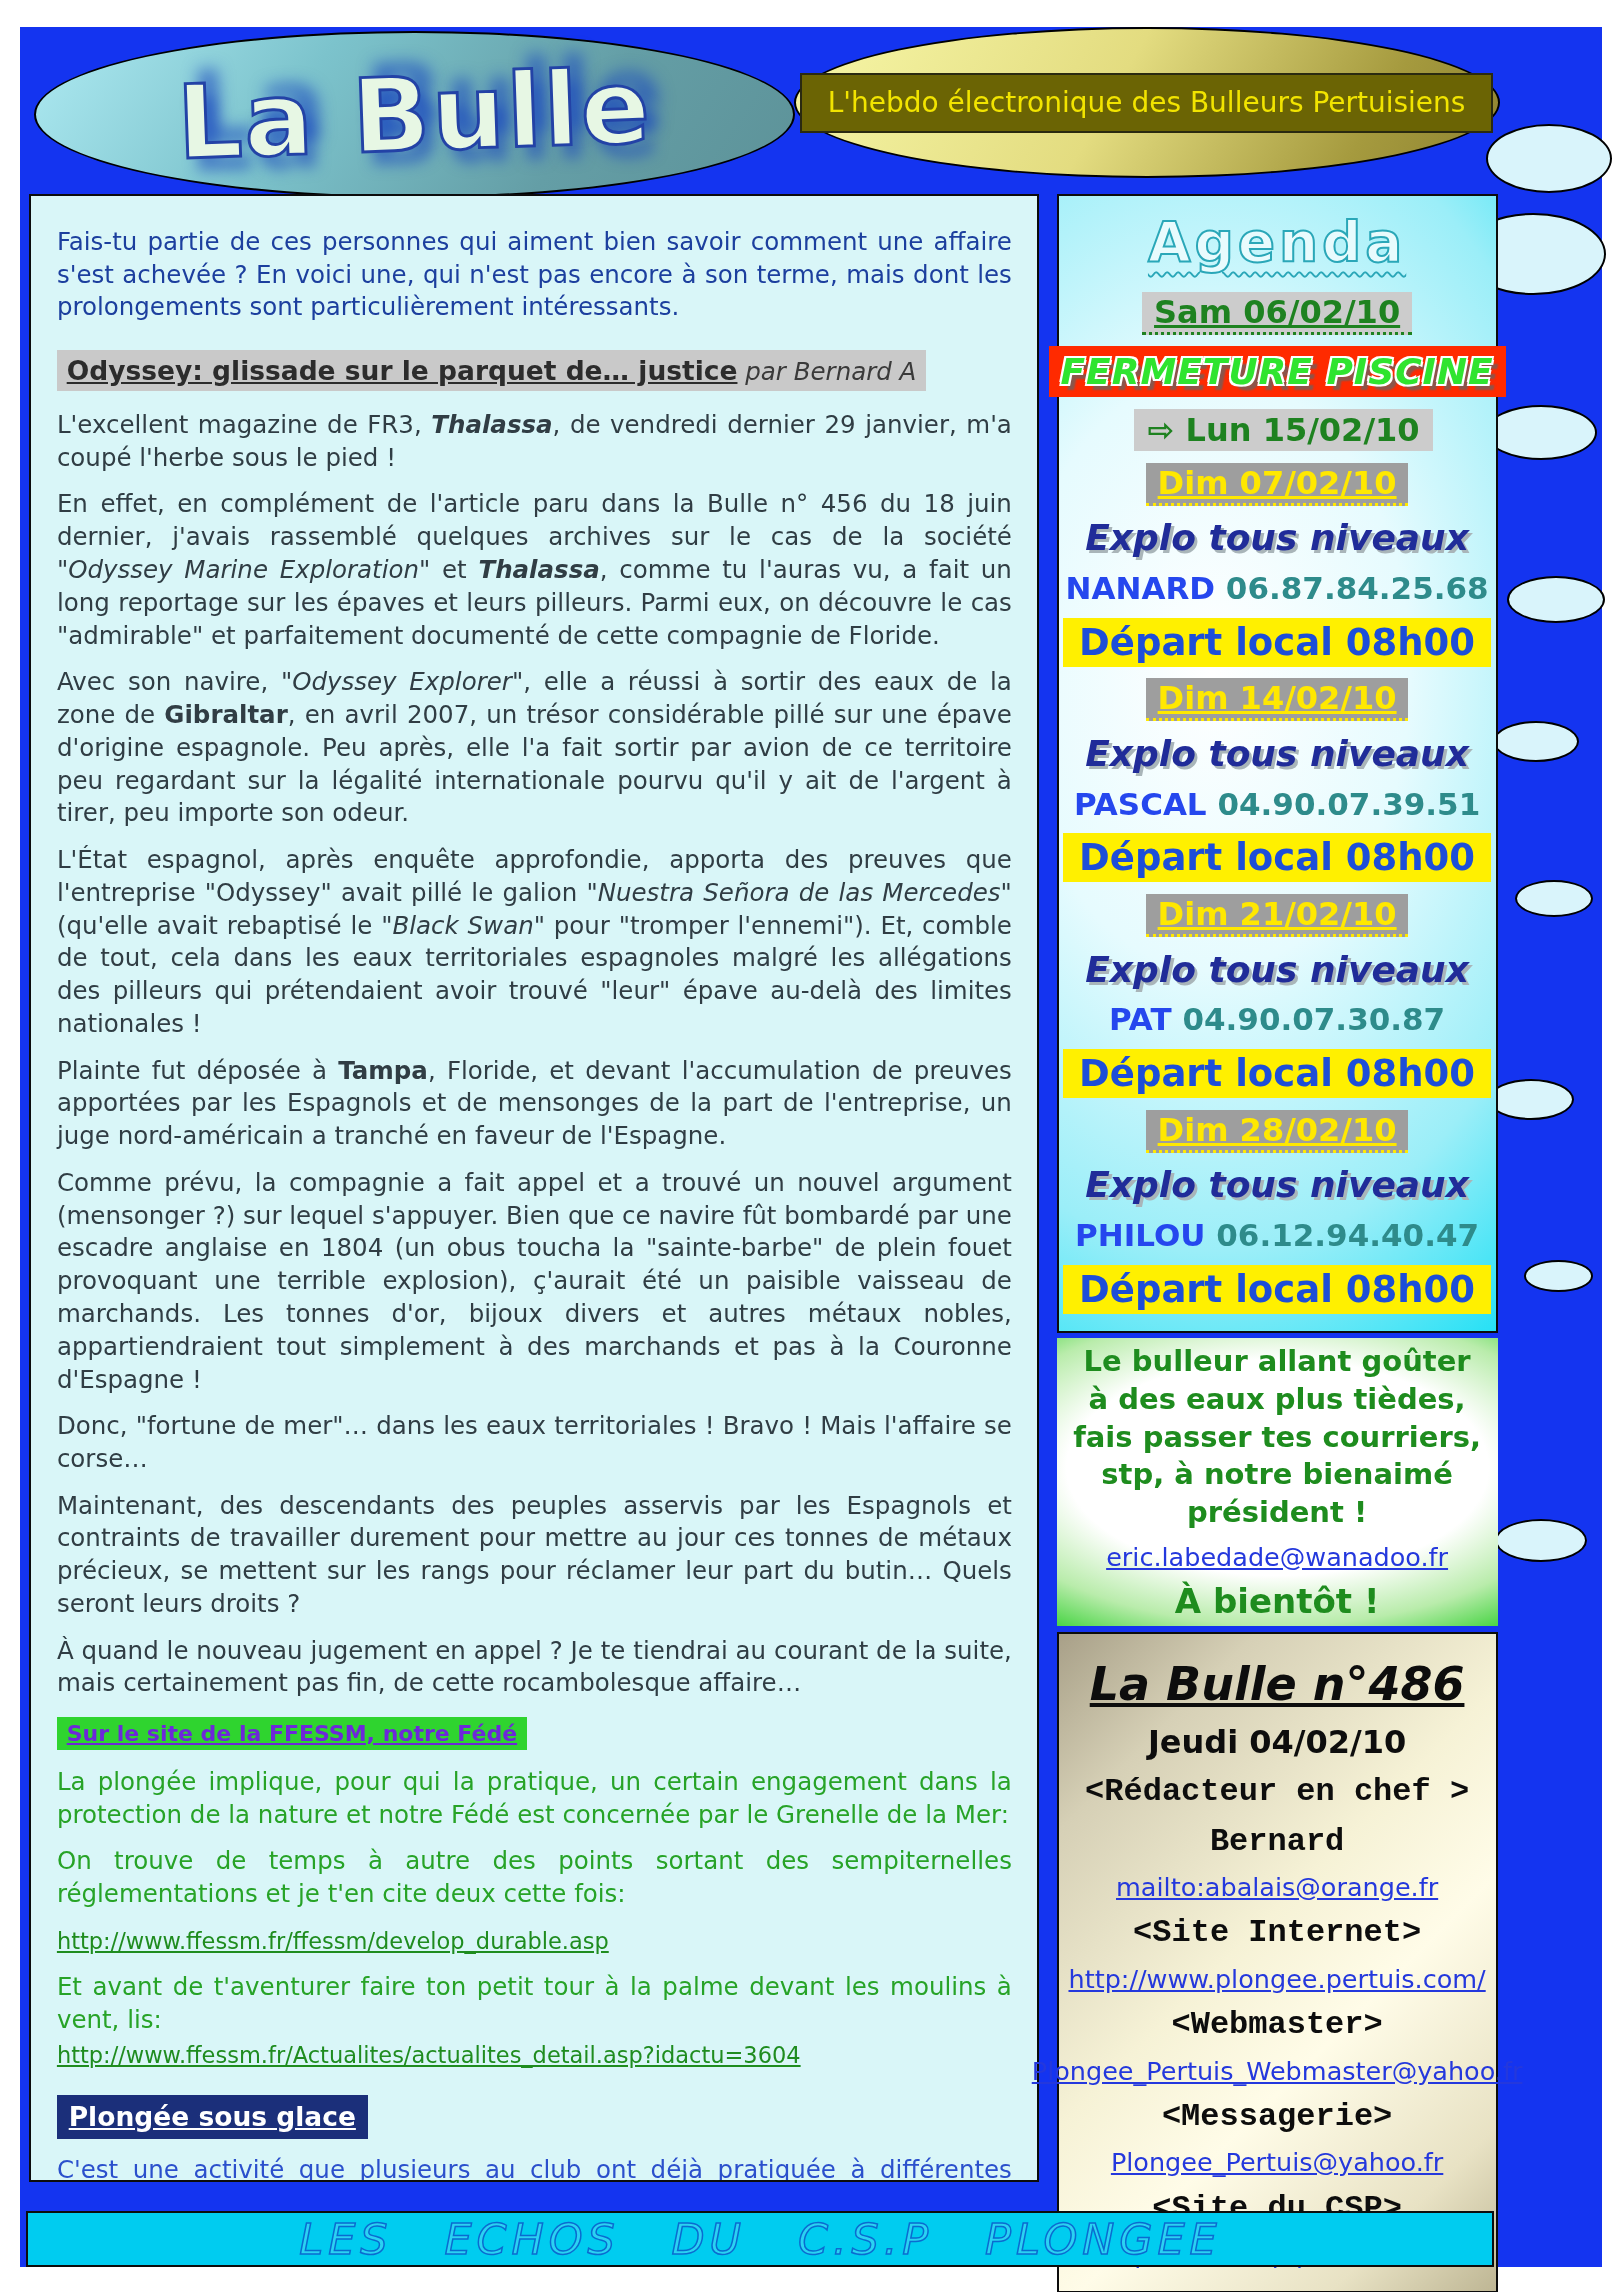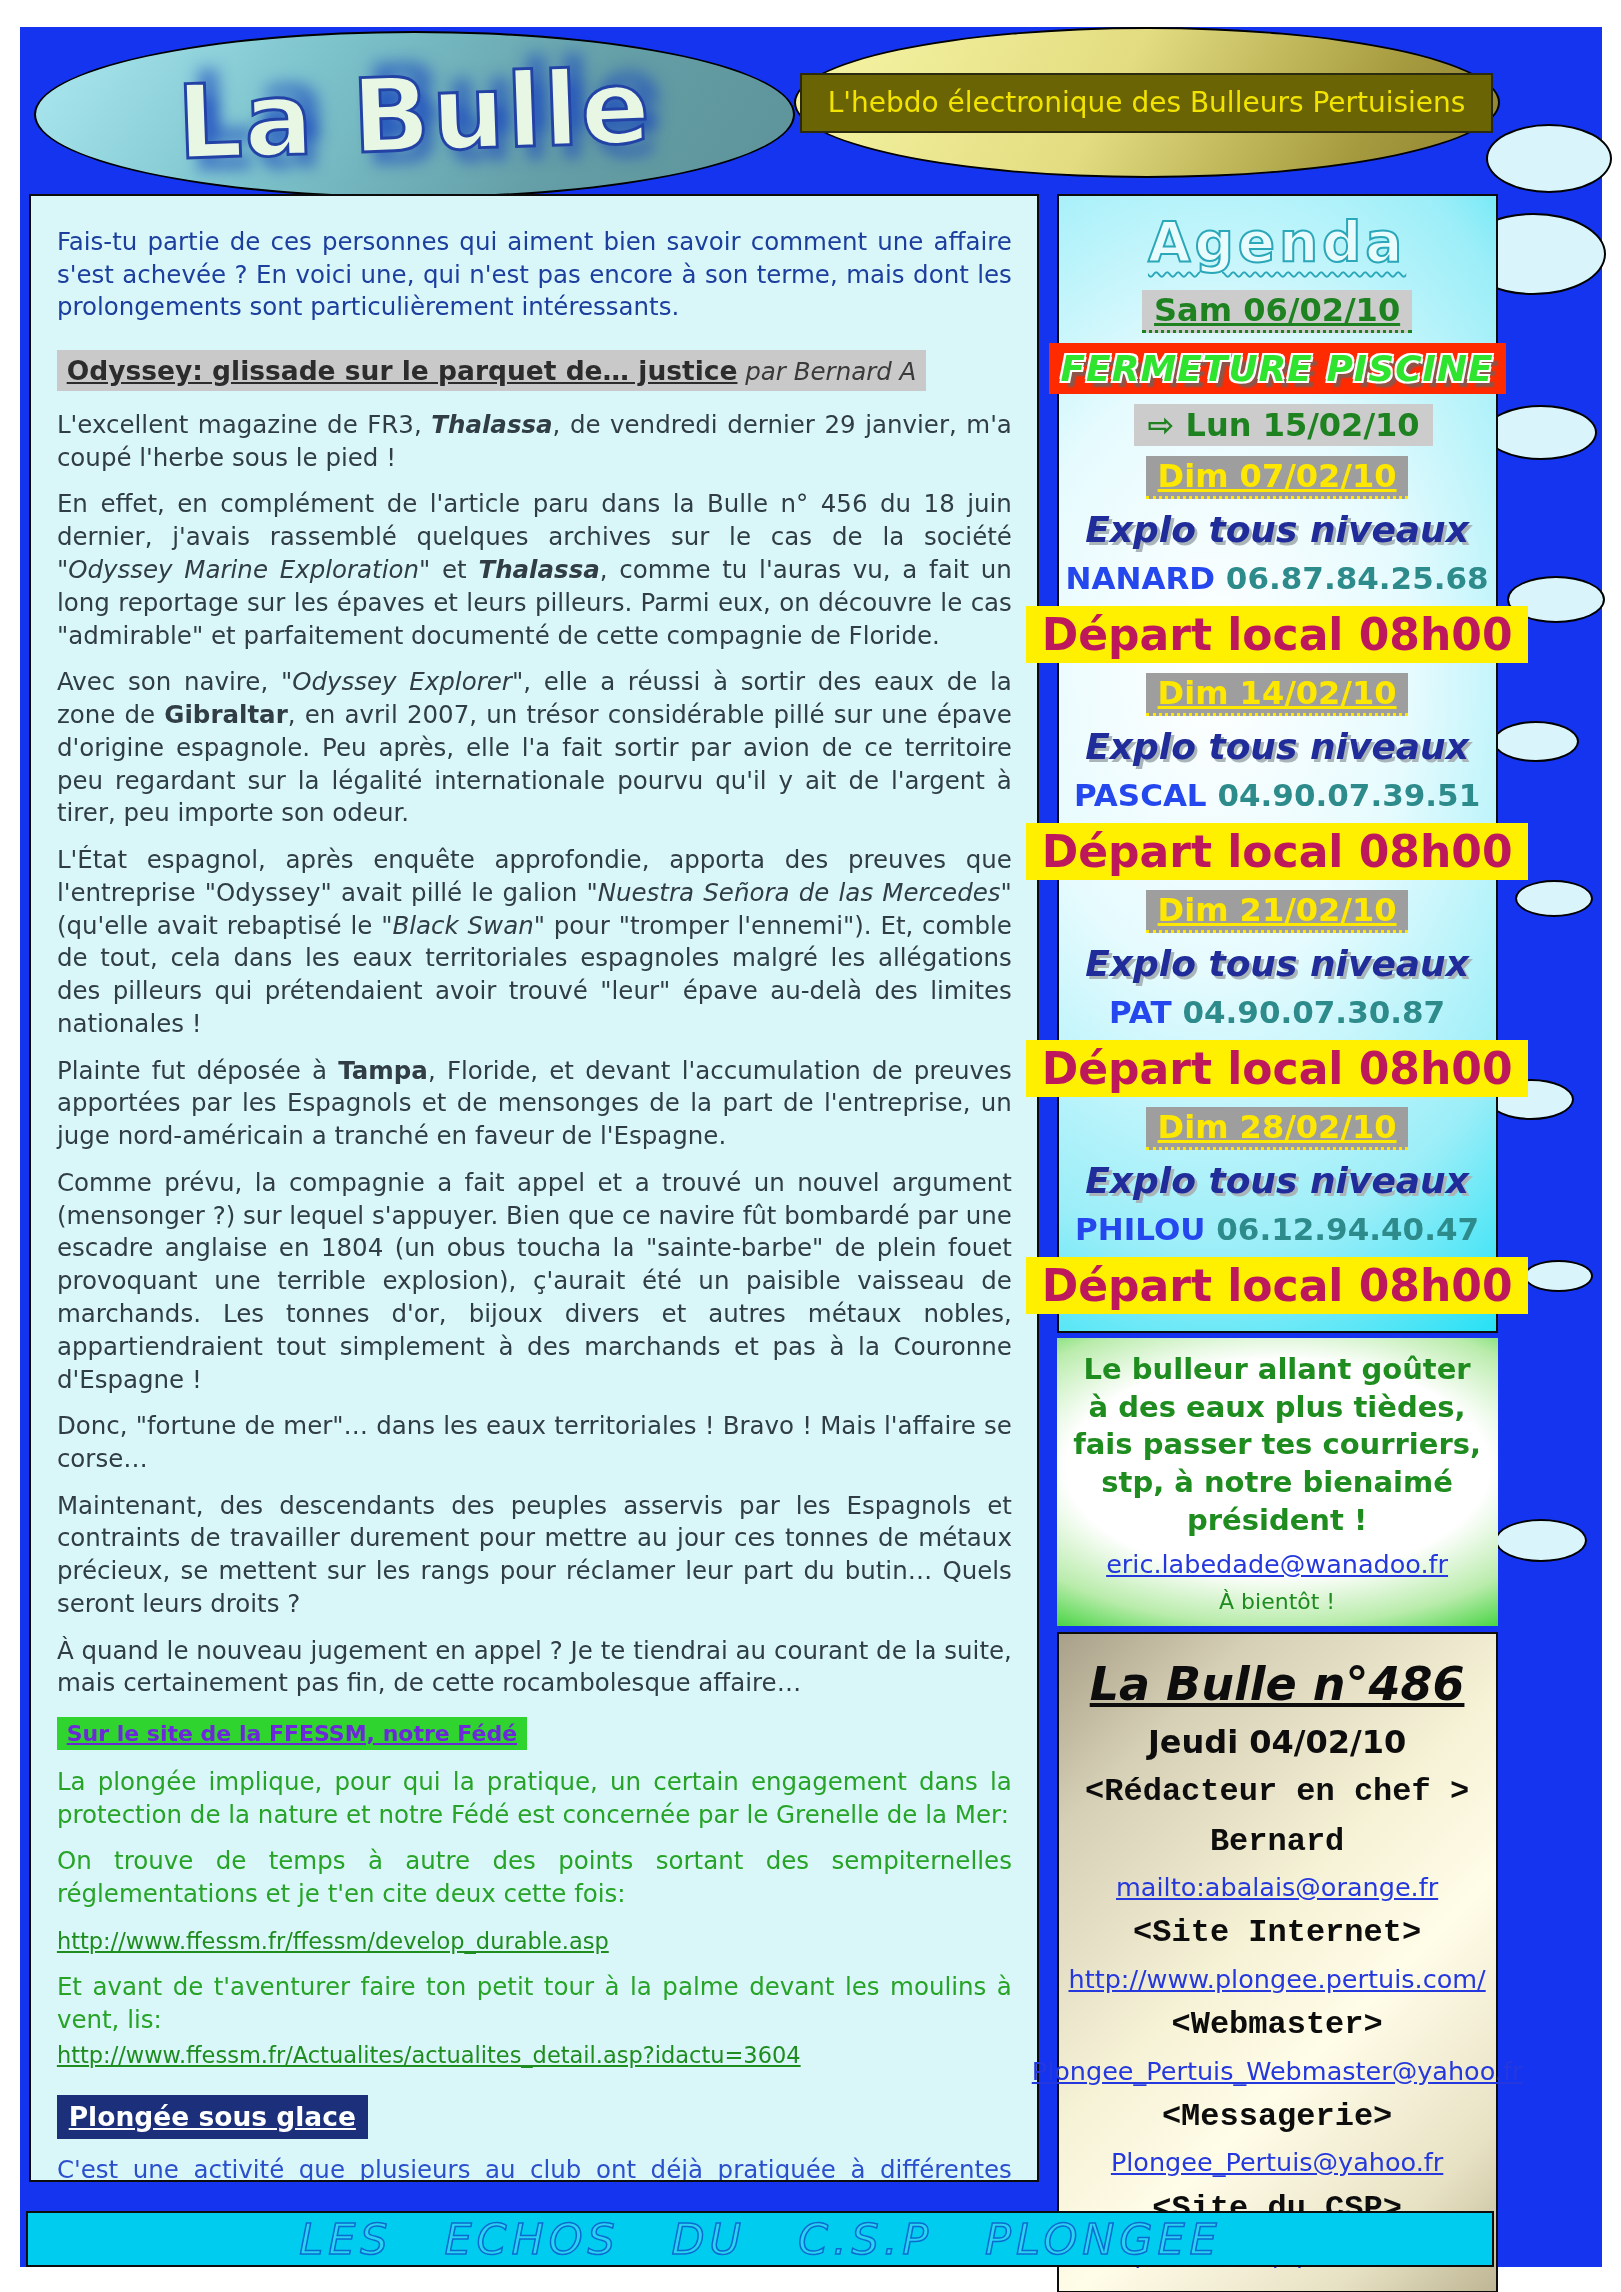--- a/index.html
+++ b/index.html
@@ -95,32 +95,32 @@
     background:#cccccc;color:#1e8220;font-weight:bold;font-size:32px;padding:2px 13.7px;margin-left:13px;
   }
   .explo{
     color:#202c99;font-weight:bold;font-style:italic;font-size:36px;
     text-shadow:2.9px 2.9px 0 #a9b5b9;white-space:nowrap;
   }
   .phone-line{font-size:31px;font-weight:bold;white-space:nowrap;}
   .phone-line .nm{color:#2547ee;}
   .phone-line .ph{color:#2e8b8b;}
   .depart{
-    background:#fff000;color:#be185d;font-weight:bold;font-size:44px;padding:2.9px 15.7px;white-space:nowrap;
+    background:#fff000;color:#1d4ed8;font-weight:bold;font-size:37px;padding:2.9px 15.7px;white-space:nowrap;
   }
   
   .notice{
     position:absolute;left:1037px;top:1311px;width:441px;height:288px;box-sizing:border-box;
     background:radial-gradient(ellipse 92% 72% at 50% 45%, #ffffff 0%, #ffffff 52%, #b9ecab 76%, #22cc22 100%);
     display:flex;flex-direction:column;align-items:center;justify-content:center;
     text-align:center;padding:9.8px 13.7px;gap:9.8px;
   }
   .notice-text{color:#1e8c1e;font-weight:bold;font-size:29px;line-height:1.3;}
   .notice-email{color:#2438dd;font-size:25.5px;text-decoration:underline;}
-  .notice-bye{color:#1e8c1e;font-weight:normal;font-size:22px;}
+  .notice-bye{color:#1e8c1e;font-weight:bold;font-size:34px;}
   
   .contact{
     position:absolute;left:1037px;top:1605px;width:441px;height:661px;box-sizing:border-box;
     border:2.9px solid #0c0c0c;
     background:linear-gradient(135deg,#a8a088 0%,#d6d0b6 18%,#f6f2d6 45%,#fffce8 62%,#e8e2c4 85%,#beb694 100%);
     display:flex;flex-direction:column;align-items:center;justify-content:space-evenly;
     text-align:center;padding:9.8px 7.8px;
   }
   .contact-title{font-size:46px;font-weight:bold;font-style:italic;text-decoration:underline;color:#0d0d0d;white-space:nowrap;}
   .contact-date{font-size:32px;font-weight:bold;color:#0d0d0d;}

